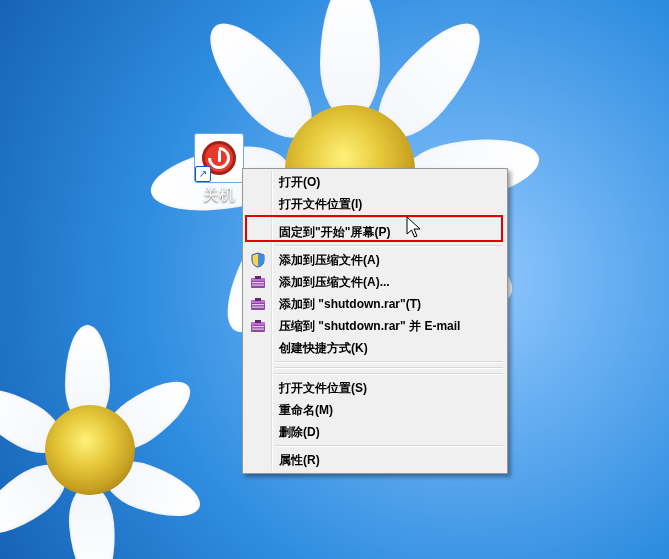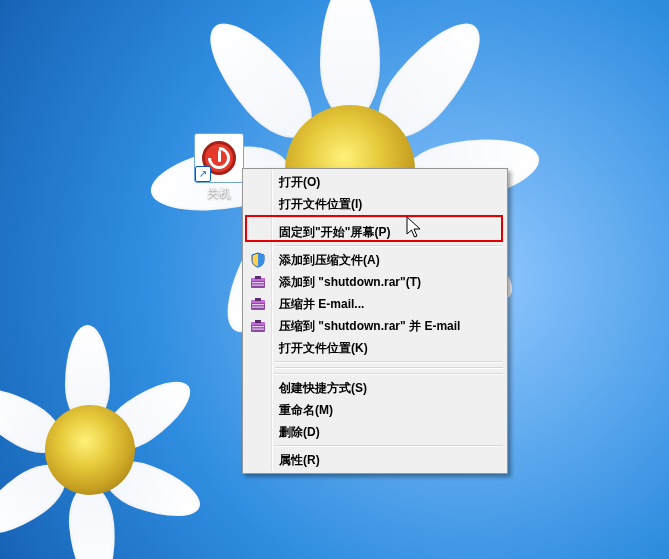--- a/index.html
+++ b/index.html
@@ -13,21 +13,21 @@
   #f1 .center{left:115px;top:115px;width:130px;height:130px;}
   #f2{left:-30px;top:330px;width:240px;height:240px;}
   #f2 .center{left:75px;top:75px;width:90px;height:90px;}
   
   .desktop-icon{position:absolute;left:190px;top:133px;width:58px;text-align:center;color:#fff;cursor:pointer;}
   .desktop-icon .tile{width:48px;height:48px;margin:0 auto 2px;background:#fff;border:1px solid #6fa8dc;border-radius:3px;display:flex;align-items:center;justify-content:center;}
   .desktop-icon .pwr{width:34px;height:34px;border-radius:50%;background:#e53a2b;border:3px solid #a52017;box-sizing:border-box;position:relative;display:flex;align-items:center;justify-content:center;}
   .desktop-icon .pwr::before{content:"";width:16px;height:16px;border:3px solid #fff;border-radius:50%;border-top-color:transparent;transform:rotate(-45deg);}
   .desktop-icon .pwr::after{content:"";position:absolute;top:6px;width:3px;height:12px;background:#fff;border-radius:2px;}
   .shortcut-badge{position:absolute;left:0;bottom:0;width:14px;height:14px;background:#fff;border:1px solid #0a57c2;border-radius:2px;display:flex;align-items:center;justify-content:center;color:#0a57c2;font-size:10px;line-height:1;}
-  .icon-label{text-shadow:0 1px 2px rgba(0,0,0,.7);font-size:12px;white-space:nowrap;}
+  .icon-label{text-shadow:0 1px 2px rgba(0,0,0,.7);font-size:16px;white-space:nowrap;}
   
   .ctx{position:absolute;left:242px;top:168px;width:260px;background:#f0f0f0;border:1px solid #979797;box-shadow:3px 3px 4px rgba(0,0,0,.35);padding:2px;}
   .ctx .gutter{position:absolute;left:2px;top:2px;bottom:2px;width:26px;background:#f0f0f0;border-right:1px solid #e0e0e0;}
   .ctx .gutter::after{content:"";position:absolute;right:-2px;top:0;bottom:0;width:1px;background:#fff;}
   .item{position:relative;height:22px;line-height:22px;padding-left:34px;padding-right:20px;white-space:nowrap;color:#000;font-weight:bold;}
   .item.bold{font-weight:bold;}
   .item .arrow{position:absolute;right:8px;top:0;line-height:22px;color:#000;font-size:10px;}
   .sep{position:relative;height:6px;}
   .sep::before{content:"";position:absolute;left:30px;right:2px;top:2px;height:1px;background:#d7d7d7;}
   .sep::after{content:"";position:absolute;left:30px;right:2px;top:3px;height:1px;background:#ffffff;}
@@ -87,69 +87,69 @@
   <div class="item" data-interactable="true">
     <span class="ic" data-interactable="false">
       <svg viewBox="0 0 16 16">
           <path d="M8 1 L14 3 V8 C14 12 11 14.5 8 15 C5 14.5 2 12 2 8 V3 Z" fill="#ffd24a" stroke="#0a57c2" stroke-width="1"></path>
           <path d="M8 1 L14 3 V8 C14 12 11 14.5 8 15 Z" fill="#3b8ee6"></path>
         </svg>
     </span>
     <span data-interactable="false">添加到压缩文件(A)</span>
   </div>
 
+  <div class="item" data-interactable="true">
+    <span class="ic" data-interactable="false">
+      <svg viewBox="0 0 16 16">
+          <rect x="1" y="5" width="14" height="9" fill="#8c4b9e" rx="1"></rect>
+          <rect x="1" y="4" width="14" height="3" fill="#c06bd6"></rect>
+          <rect x="5" y="2" width="6" height="3" fill="#5a2c6b"></rect>
+          <rect x="2" y="8" width="12" height="1.2" fill="#e7c9f2"></rect>
+          <rect x="2" y="10.5" width="12" height="1.2" fill="#e7c9f2"></rect>
+        </svg>
+    </span>
+    <span data-interactable="false">添加到压缩文件(A)...</span>
+  </div>
 
   <div class="item" data-interactable="true">
     <span class="ic" data-interactable="false">
       <svg viewBox="0 0 16 16">
           <rect x="1" y="5" width="14" height="9" fill="#8c4b9e" rx="1"></rect>
           <rect x="1" y="4" width="14" height="3" fill="#c06bd6"></rect>
           <rect x="5" y="2" width="6" height="3" fill="#5a2c6b"></rect>
           <rect x="2" y="8" width="12" height="1.2" fill="#e7c9f2"></rect>
           <rect x="2" y="10.5" width="12" height="1.2" fill="#e7c9f2"></rect>
         </svg>
     </span>
     <span data-interactable="false">添加到 "shutdown.rar"(T)</span>
   </div>
 
-  <div class="item" data-interactable="true">
-    <span class="ic" data-interactable="false">
-      <svg viewBox="0 0 16 16">
-          <rect x="1" y="5" width="14" height="9" fill="#8c4b9e" rx="1"></rect>
-          <rect x="1" y="4" width="14" height="3" fill="#c06bd6"></rect>
-          <rect x="5" y="2" width="6" height="3" fill="#5a2c6b"></rect>
-          <rect x="2" y="8" width="12" height="1.2" fill="#e7c9f2"></rect>
-          <rect x="2" y="10.5" width="12" height="1.2" fill="#e7c9f2"></rect>
-        </svg>
-    </span>
-    <span data-interactable="false">压缩并 E-mail...</span>
-  </div>
 
   <div class="item" data-interactable="true">
     <span class="ic" data-interactable="false">
       <svg viewBox="0 0 16 16">
           <rect x="1" y="5" width="14" height="9" fill="#8c4b9e" rx="1"></rect>
           <rect x="1" y="4" width="14" height="3" fill="#c06bd6"></rect>
           <rect x="5" y="2" width="6" height="3" fill="#5a2c6b"></rect>
           <rect x="2" y="8" width="12" height="1.2" fill="#e7c9f2"></rect>
           <rect x="2" y="10.5" width="12" height="1.2" fill="#e7c9f2"></rect>
         </svg>
     </span>
     <span data-interactable="false">压缩到 "shutdown.rar" 并 E-mail</span>
   </div>
 
-  <div class="item" data-interactable="true">打开文件位置(K)</div>
+  <div class="item" data-interactable="true">创建快捷方式(K)</div>
 
   <div class="sep" data-interactable="false"></div>
 
 
   <div class="sep" data-interactable="false"></div>
 
   <div class="sep" data-interactable="false"></div>
-  <div class="item" data-interactable="true">创建快捷方式(S)</div>
+  <div class="item" data-interactable="true">打开文件位置(S)</div>
   <div class="item" data-interactable="true">重命名(M)</div>
   <div class="item" data-interactable="true">删除(D)</div>
 
   <div class="sep" data-interactable="false"></div>
   <div class="item" data-interactable="true">属性(R)</div>
 </div>
 
 <div class="hl" data-interactable="false"></div>
 
 <div class="cursor" data-interactable="false">

